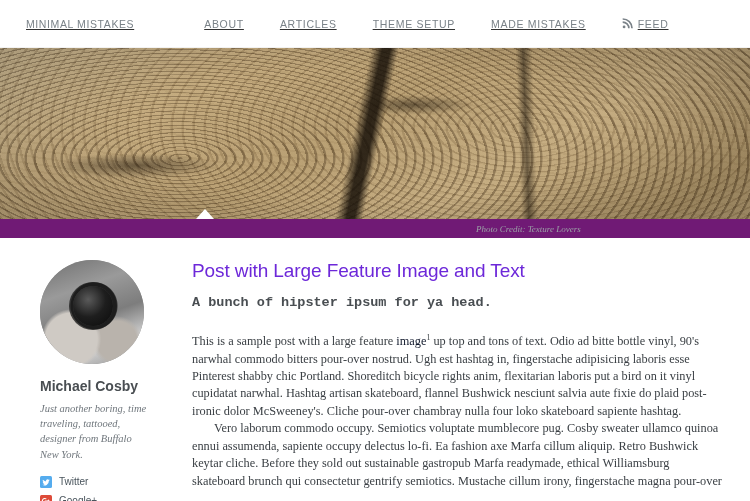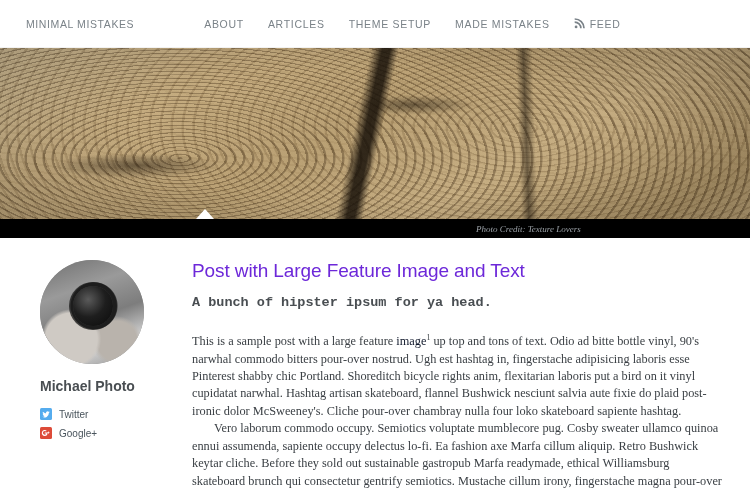--- a/index.html
+++ b/index.html
@@ -23,35 +23,36 @@
 
   
   .masthead {
     height: 48px;
     background: #ffffff;
     border-bottom: 1px solid #f2f2f2;
     display: flex;
     align-items: center;
     padding: 0 26px;
     box-sizing: border-box;
+    text-decoration: underline;
   }
   .site-title {
     font-family: "Liberation Sans", sans-serif;
     font-size: 10.5px;
     letter-spacing: 0.6px;
     color: #7a8288;
     text-transform: uppercase;
     font-weight: normal;
     white-space: nowrap;
   }
   .nav {
     display: flex;
     align-items: center;
     margin-left: 70px;
-    gap: 24px;
+    gap: 36px;
   }
   .nav-item {
     font-family: "Liberation Sans", sans-serif;
     font-size: 10.5px;
     letter-spacing: 0.7px;
     color: #7a8288;
     text-transform: uppercase;
     white-space: nowrap;
     cursor: pointer;
   }
@@ -101,21 +102,21 @@
     position: absolute;
     inset: 0;
     background: radial-gradient(ellipse at 50% 45%, rgba(0,0,0,0) 45%, rgba(0,0,0,0.22) 100%);
   }
   .hero-caption-bar {
     position: absolute;
     left: 0;
     right: 0;
     bottom: 0;
     height: 19px;
-    background: #000000;
+    background: #701a75;
     display: flex;
     align-items: center;
   }
   .hero-caption {
     font-family: "Liberation Serif", serif;
     font-style: italic;
     font-size: 9px;
     color: #9aa0a6;
     margin-left: 476px;
   }
@@ -287,21 +288,22 @@
     </div>
   </div>
 
   <div class="content">
 
     <div class="sidebar">
       <div class="avatar">
         <div class="avatar-photo"></div>
         <div class="avatar-lens"></div>
       </div>
-      <div class="author-name">Michael Photo</div>
+      <div class="author-name">Michael Cosby</div>
+      <div class="author-bio">Just another boring, time traveling, tattooed, designer from Buffalo New York.</div>
 
       <div class="social-list">
         <div class="social-item">
           <span class="social-ico">
             <svg width="12" height="12" viewBox="0 0 16 16">
               <rect width="16" height="16" rx="2" fill="#55acee"></rect>
               <path d="M13 5.2c-.4.2-.8.3-1.2.4.4-.3.8-.7.9-1.2-.4.2-.9.4-1.3.5A2 2 0 0 0 8 6.6c0 .2 0 .3.1.5-1.7-.1-3.2-.9-4.2-2.1a2 2 0 0 0 .6 2.7c-.3 0-.6-.1-.9-.2a2 2 0 0 0 1.6 2c-.3.1-.6.1-.9 0a2 2 0 0 0 1.9 1.4A4 4 0 0 1 3 11.7a5.7 5.7 0 0 0 8.8-5c.4-.3.7-.7 1.2-1.5z" fill="#fff"></path>
             </svg>
           </span>
           <span>Twitter</span>

